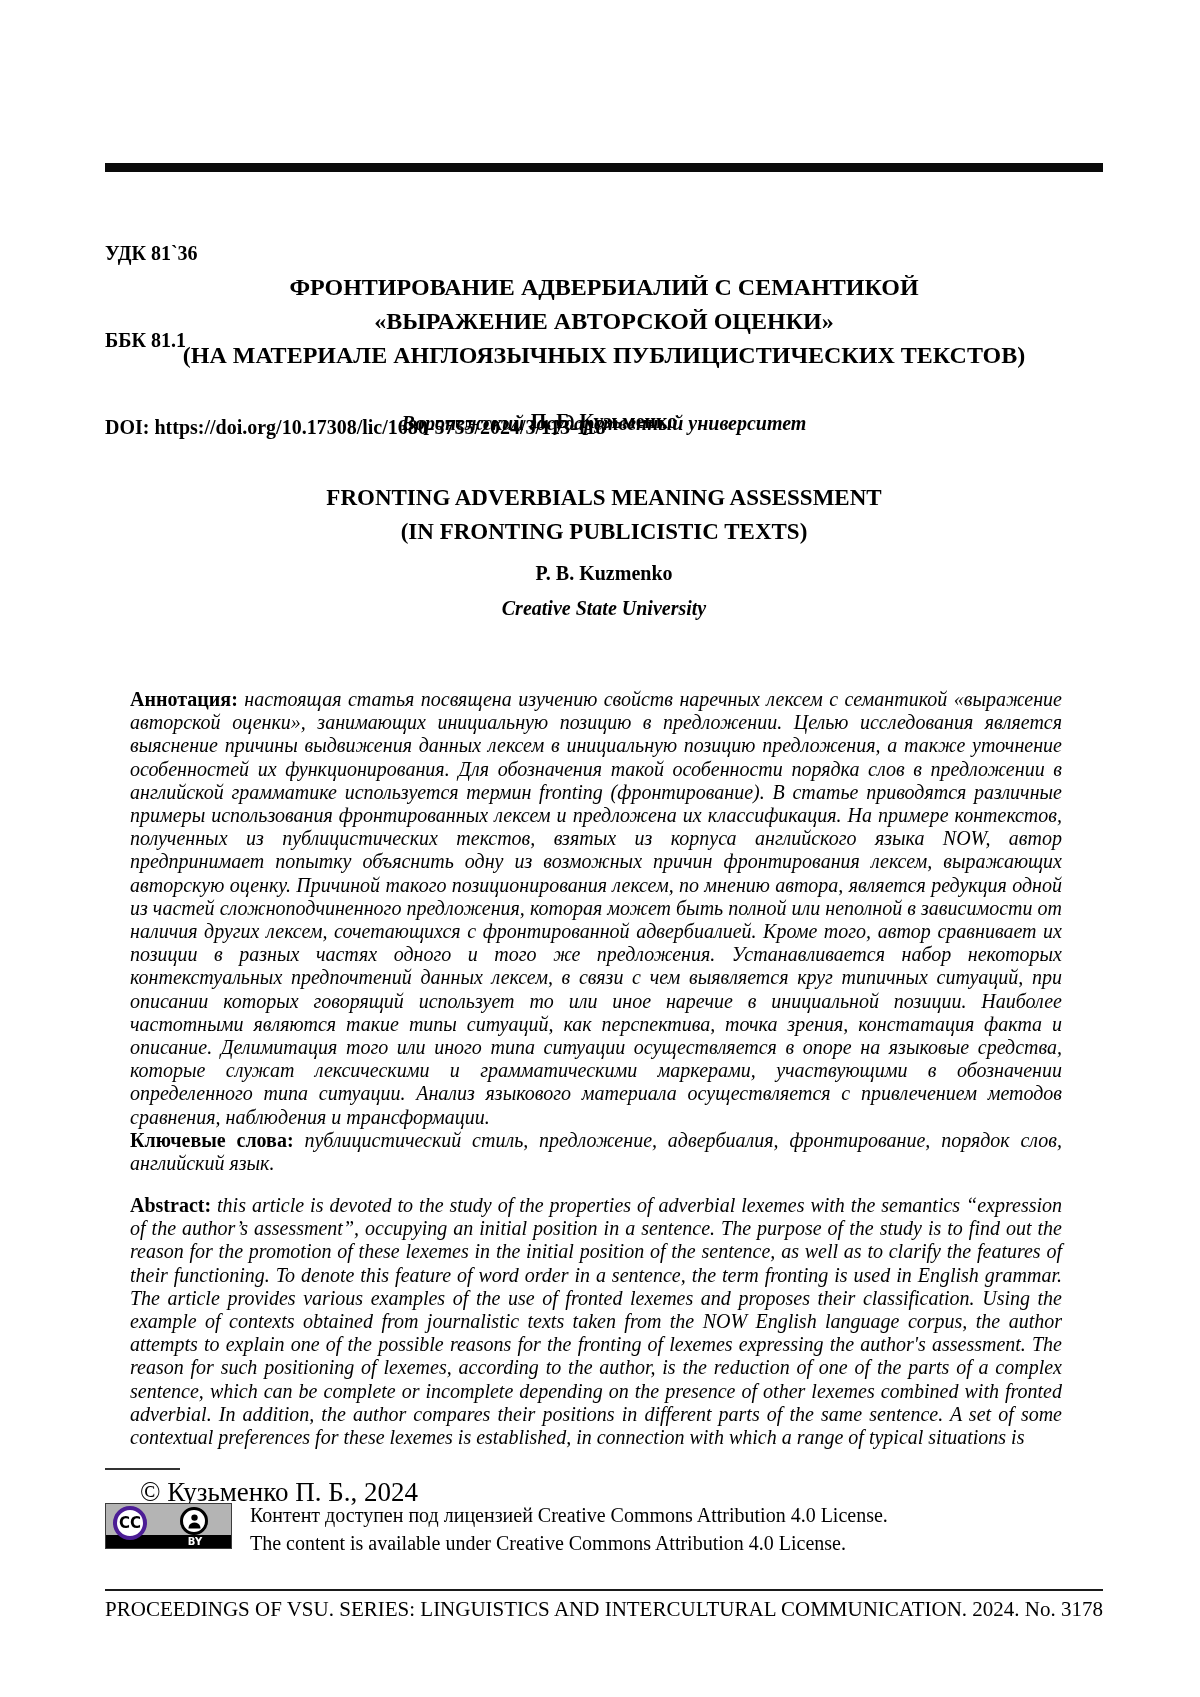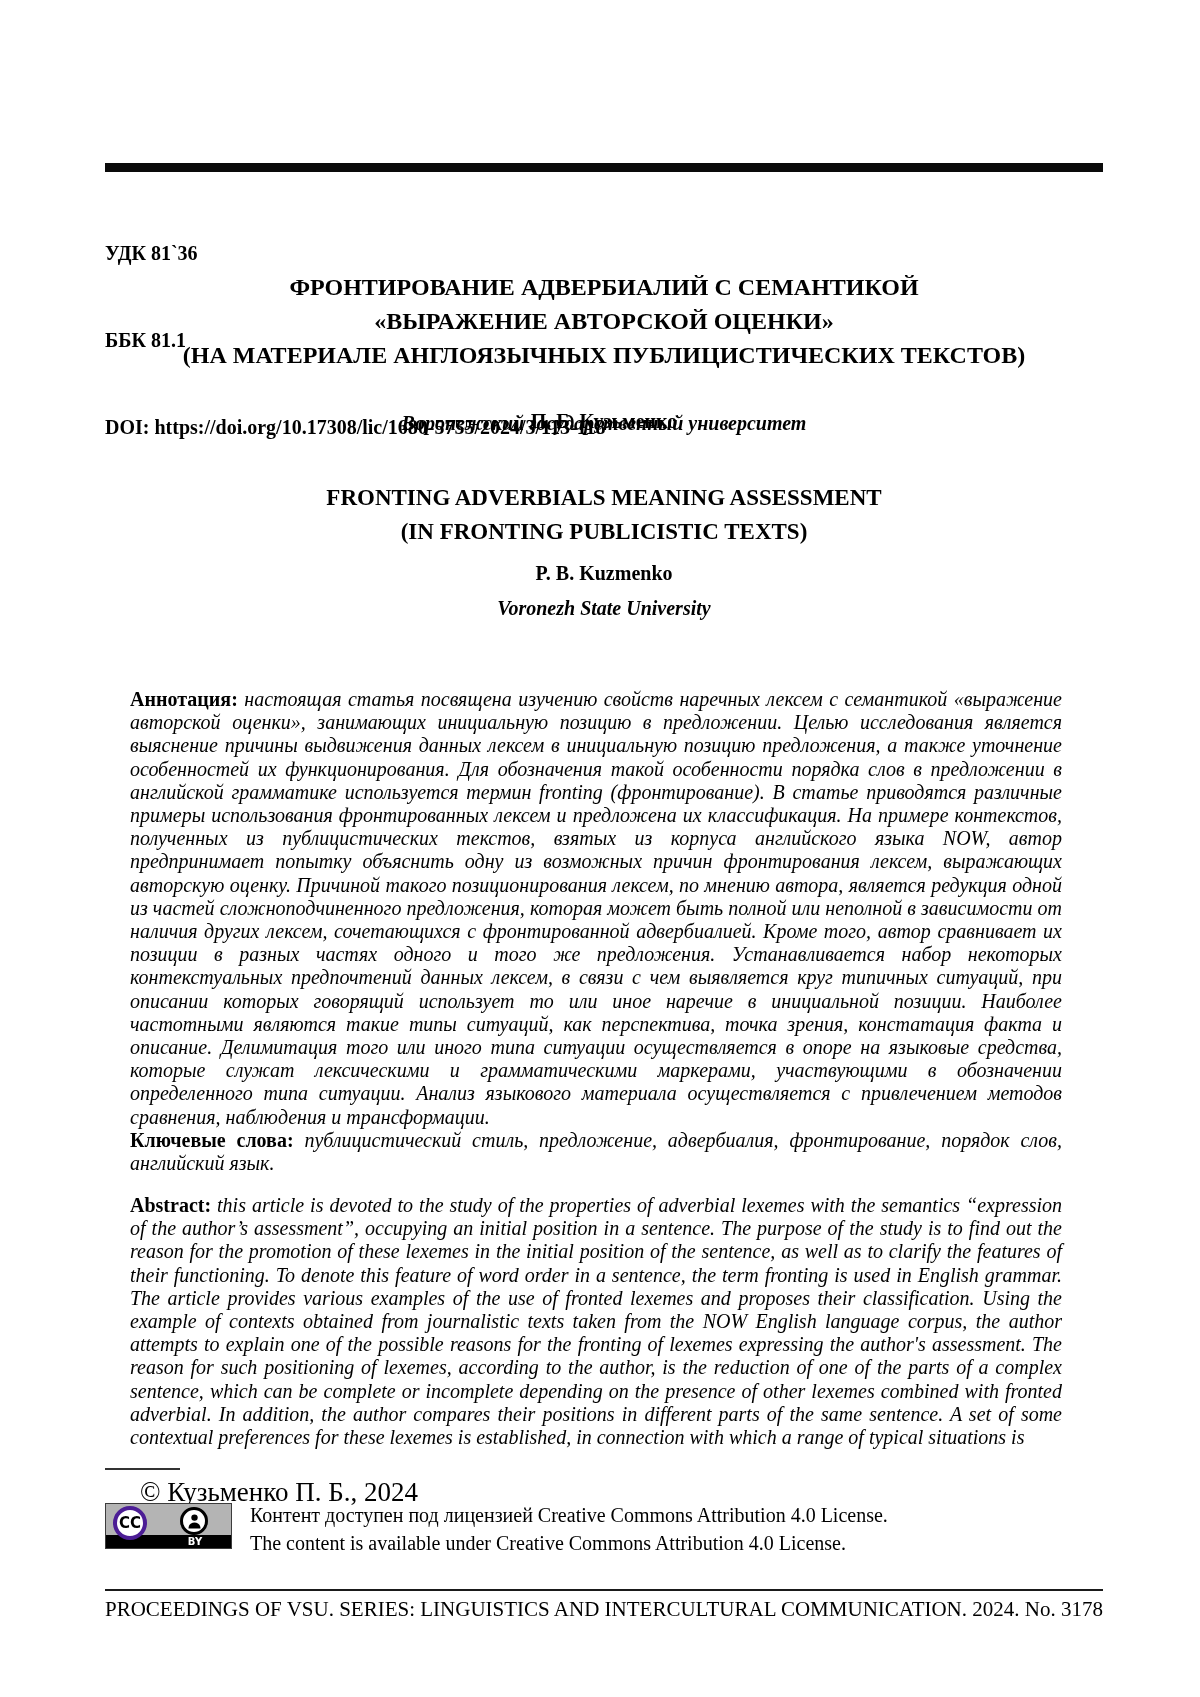--- a/index.html
+++ b/index.html
@@ -76,21 +76,21 @@
     font-size: 10px; font-weight: bold; text-align: center; line-height: 13px;
   }
 
   .license {
     top: 1501px; left: 250px; right: 97px;
     font-size: 20px; line-height: 28px;
   }
   .footer-rule { top: 1589px; left: 105px; right: 97px; border-top: 2px solid #1a1a1a; }
   .footer {
     top: 1597px; left: 105px; right: 97px;
-    display: flex; justify-content: flex-start;
+    display: flex; justify-content: flex-end;
     font-size: 21px;
   }
 </style>
 </head>
 <body>
 
 <div class="page">
 
   <div class="abs rule-double"></div>
 
@@ -108,21 +108,21 @@
 
   <div class="abs author-ru">П. Б. Кузьменко</div>
   <div class="abs affil-ru">Воронежский государственный университет</div>
 
   <div class="abs title-en">
     <div>FRONTING ADVERBIALS MEANING ASSESSMENT</div>
     <div>(IN FRONTING PUBLICISTIC TEXTS)</div>
   </div>
 
   <div class="abs author-en">P. B. Kuzmenko</div>
-  <div class="abs affil-en">Voronezh State University</div>
+  <div class="abs affil-en">Creative State University</div>
 
   <div class="abs block annotation">
     <p lang="ru"><span class="lbl">Аннотация:</span> <i>настоящая статья посвящена изучению свойств наречных лексем с семантикой «выражение авторской оценки», занимающих инициальную позицию в предложении. Целью исследования является выяснение причины выдвижения данных лексем в инициальную позицию предложения, а также уточнение особенностей их функционирования. Для обозначения такой особенности порядка слов в предложении в английской грамматике используется термин fronting (фронтирование). В статье приводятся различные примеры использования фронтированных лексем и предложена их классификация. На примере контекстов, полученных из публицистических текстов, взятых из корпуса английского языка NOW, автор предпринимает попытку объяснить одну из возможных причин фронтирования лексем, выражающих авторскую оценку. Причиной такого позиционирования лексем, по мнению автора, является редукция одной из частей сложноподчиненного предложения, которая может быть полной или неполной в зависимости от наличия других лексем, сочетающихся с фронтированной адвербиалией. Кроме того, автор сравнивает их позиции в разных частях одного и того же предложения. Устанавливается набор некоторых контекстуальных предпочтений данных лексем, в связи с чем выявляется круг типичных ситуаций, при описании которых говорящий использует то или иное наречие в инициальной позиции. Наиболее частотными являются такие типы ситуаций, как перспектива, точка зрения, констатация факта и описание. Делимитация того или иного типа ситуации осуществляется в опоре на языковые средства, которые служат лексическими и грамматическими маркерами, участвующими в обозначении определенного типа ситуации. Анализ языкового материала осуществляется с привлечением методов сравнения, наблюдения и трансформации.</i></p>
     <p lang="ru"><span class="lbl">Ключевые слова:</span> <i>публицистический стиль, предложение, адвербиалия, фронтирование, порядок слов, английский язык.</i></p>
   </div>
 
   <div class="abs block abstract">
     <p lang="en"><span class="lbl">Abstract:</span> <i>this article is devoted to the study of the properties of adverbial lexemes with the semantics “expression of the author’s assessment”, occupying an initial position in a sentence. The purpose of the study is to find out the reason for the promotion of these lexemes in the initial position of the sentence, as well as to clarify the features of their functioning. To denote this feature of word order in a sentence, the term fronting is used in English grammar. The article provides various examples of the use of fronted lexemes and proposes their classification. Using the example of contexts obtained from journalistic texts taken from the NOW English language corpus, the author attempts to explain one of the possible reasons for the fronting of lexemes expressing the author's assessment. The reason for such positioning of lexemes, according to the author, is the reduction of one of the parts of a complex sentence, which can be complete or incomplete depending on the presence of other lexemes combined with fronted adverbial. In addition, the author compares their positions in different parts of the same sentence. A set of some contextual preferences for these lexemes is established, in connection with which a range of typical situations is</i></p>
   </div>
 

